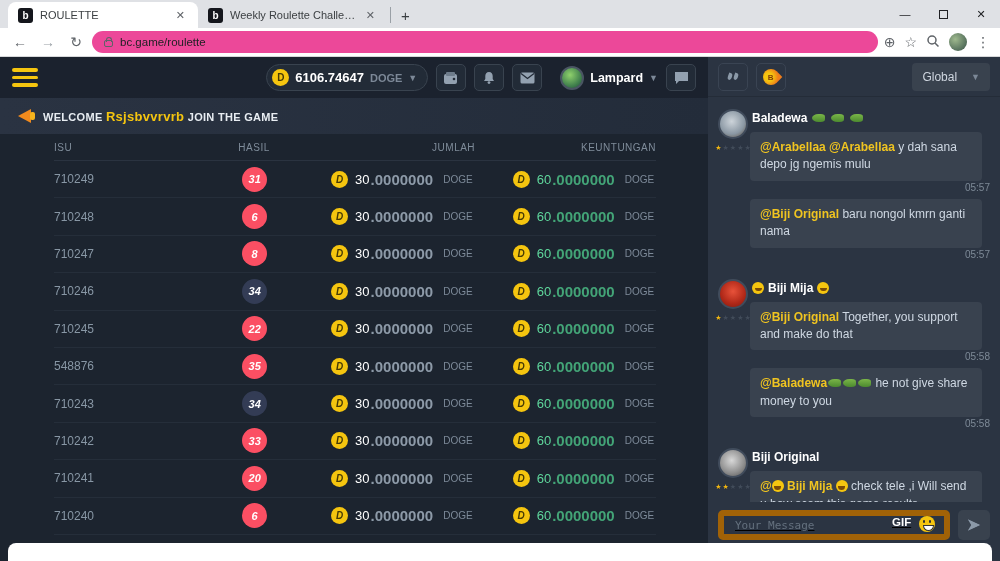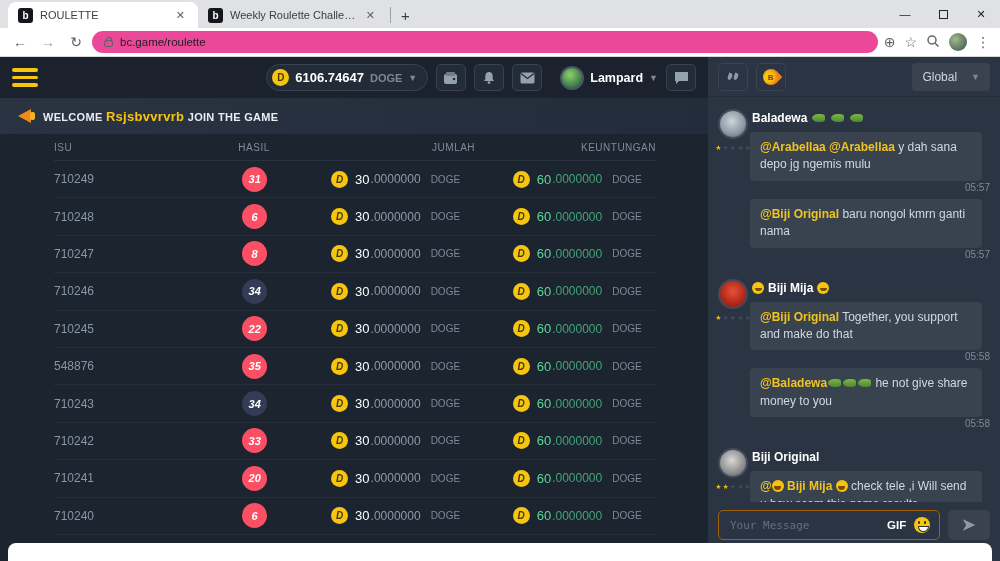--- a/index.html
+++ b/index.html
@@ -82,21 +82,21 @@
   .c4 { width:150px; display:flex; align-items:center; }
   .thead .c3 { justify-content:flex-end; padding-right:38px; }
   .thead .c4 { justify-content:flex-end; padding-right:0px; }
   .isu { color:#8897a5; font-size:12px; }
   .badge { width:25px; height:25px; border-radius:50%; display:flex; align-items:center; justify-content:center;
     color:#fff; font-size:11px; font-weight:bold; }
   .badge.red { background:#fb4f63; }
   .badge.black { background:#333c55; }
   .amt { display:flex; align-items:center; gap:4px; }
   .amt .int { color:#fff; font-weight:normal; font-size:13px; margin-left:3px; }
-  .amt .dec { color:#8d9aa8; font-weight:normal; font-size:12px; margin-left:-3px;text-align:right; }
+  .amt .dec { color:#8d9aa8; font-weight:bold; font-size:15px; margin-left:-3px;text-align:right; }
   .amt .cur { color:#7d8a99; font-size:10px; margin-left:6px; }
   .amt.profit .int { color:#5fd79c; }
   .amt.profit .dec { color:#43a477; }
 
   
   .chat { width:292px; flex:none; background:#2b3442; display:flex; flex-direction:column; }
   .chat-head { height:40px; display:flex; align-items:center; gap:8px; padding:0 10px; border-bottom:1px solid #242c38; }
   .chat-iconbtn { width:30px; height:28px; border:1px solid #3a4453; border-radius:5px; display:flex; align-items:center; justify-content:center; }
   .rain-i { display:flex; gap:2px; }
   .rain-i i { width:4px; height:7px; background:#8b99a8; border-radius:0 50% 50% 50%; transform:rotate(20deg); display:block; }
@@ -116,21 +116,21 @@
   .msg { position:relative; margin-bottom:8px; padding-bottom:10px; }
   .bubble { background:#39424f; border-radius:4px; padding:7px 10px; color:#cfd8e3; font-size:12px; line-height:1.45;
     display:inline-block; max-width:232px; }
   .mention { color:#f0c420; font-weight:bold; }
   .time { position:absolute; right:0; bottom:-2px; color:#7e8a97; font-size:10px; }
   .e-grin { width:12px; height:12px; border-radius:50%; background:#f5c50f; display:inline-block; vertical-align:-2px; position:relative; }
   .e-grin:after { content:""; position:absolute; left:2.5px; top:6px; width:7px; height:3.5px; background:#7a4a06; border-radius:0 0 6px 6px; }
   .e-lizard { width:13px; height:8px; border-radius:60% 40% 40% 60%; background:linear-gradient(#7ab648,#4c8a2f); display:inline-block; vertical-align:0; margin:0 1px; }
 
   .chat-input-row { display:flex; gap:8px; padding:8px 10px 21px 10px; align-items:center; }
-  .msg-input-box { flex:1; height:30px; border:1px solid #a16207; border-radius:5px; display:flex; align-items:center; padding:0 9px; gap:8px; }
+  .msg-input-box { flex:1; height:30px; border:6px solid #a16207; border-radius:5px; display:flex; padding:0 9px; gap:8px;text-decoration:underline; }
   .msg-input { flex:1; background:transparent; border:none; outline:none; color:#aab6c2;
     font-family:"DejaVu Sans Mono", monospace; font-size:11px; }
   .msg-input::placeholder { color:#64707e; }
   .gif { color:#fff; font-weight:bold; font-size:11.5px; }
   .smiley { width:16px; height:16px; border-radius:50%; background:#f5c50f; position:relative; }
   .smiley:before { content:""; position:absolute; left:3.5px; top:4px; width:2.5px; height:2.5px; border-radius:50%; background:#333;
     box-shadow:6px 0 0 #333; }
   .smiley:after { content:""; position:absolute; left:3.5px; top:8.5px; width:9px; height:4.5px; background:#fff; border:1px solid #333;
     border-radius:0 0 8px 8px; }
   .send-btn { width:44px; height:30px; background:#39424e; border-radius:5px; display:flex; align-items:center; justify-content:center; }

